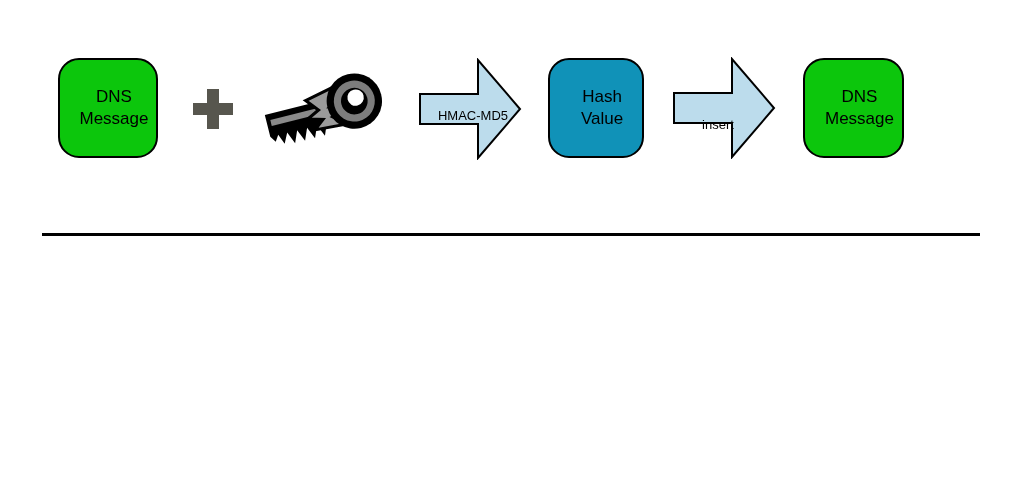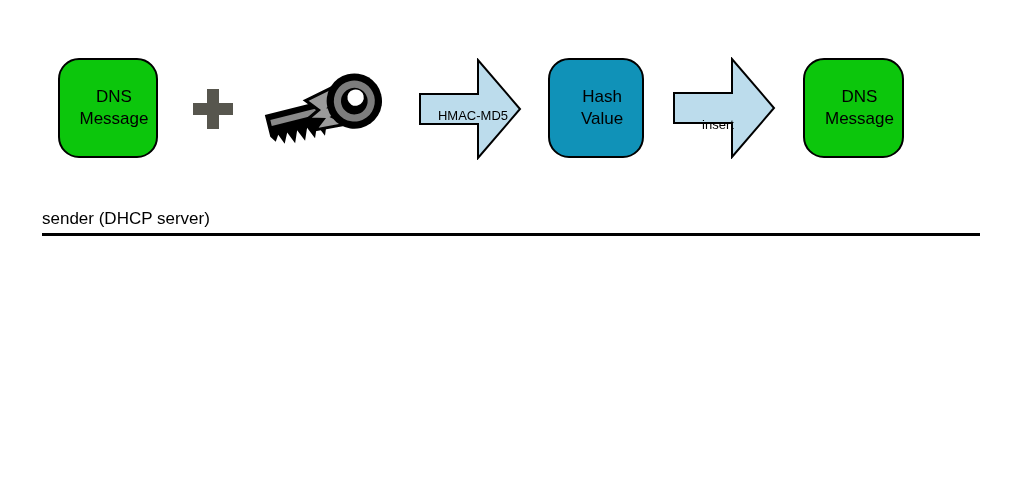--- a/index.html
+++ b/index.html
@@ -111,16 +111,15 @@
       <polygon points="2,36 60,36 60,2 102,51 60,100 60,66 2,66" fill="#bcdcec" stroke="#000" stroke-width="2" stroke-linejoin="miter"></polygon>
     </svg>
   </div>
   <div class="arrow-label" id="insert-label">insert</div>
 
   <div class="node green" id="dns-output">
     <span>DNS</span>
     <span>Message</span>
   </div>
 
-  <div class="lane-label" id="sender-label">sender (DHCP server)</div>
   <div class="lane-divider"></div>
 
 </div>
 
 </body></html>

